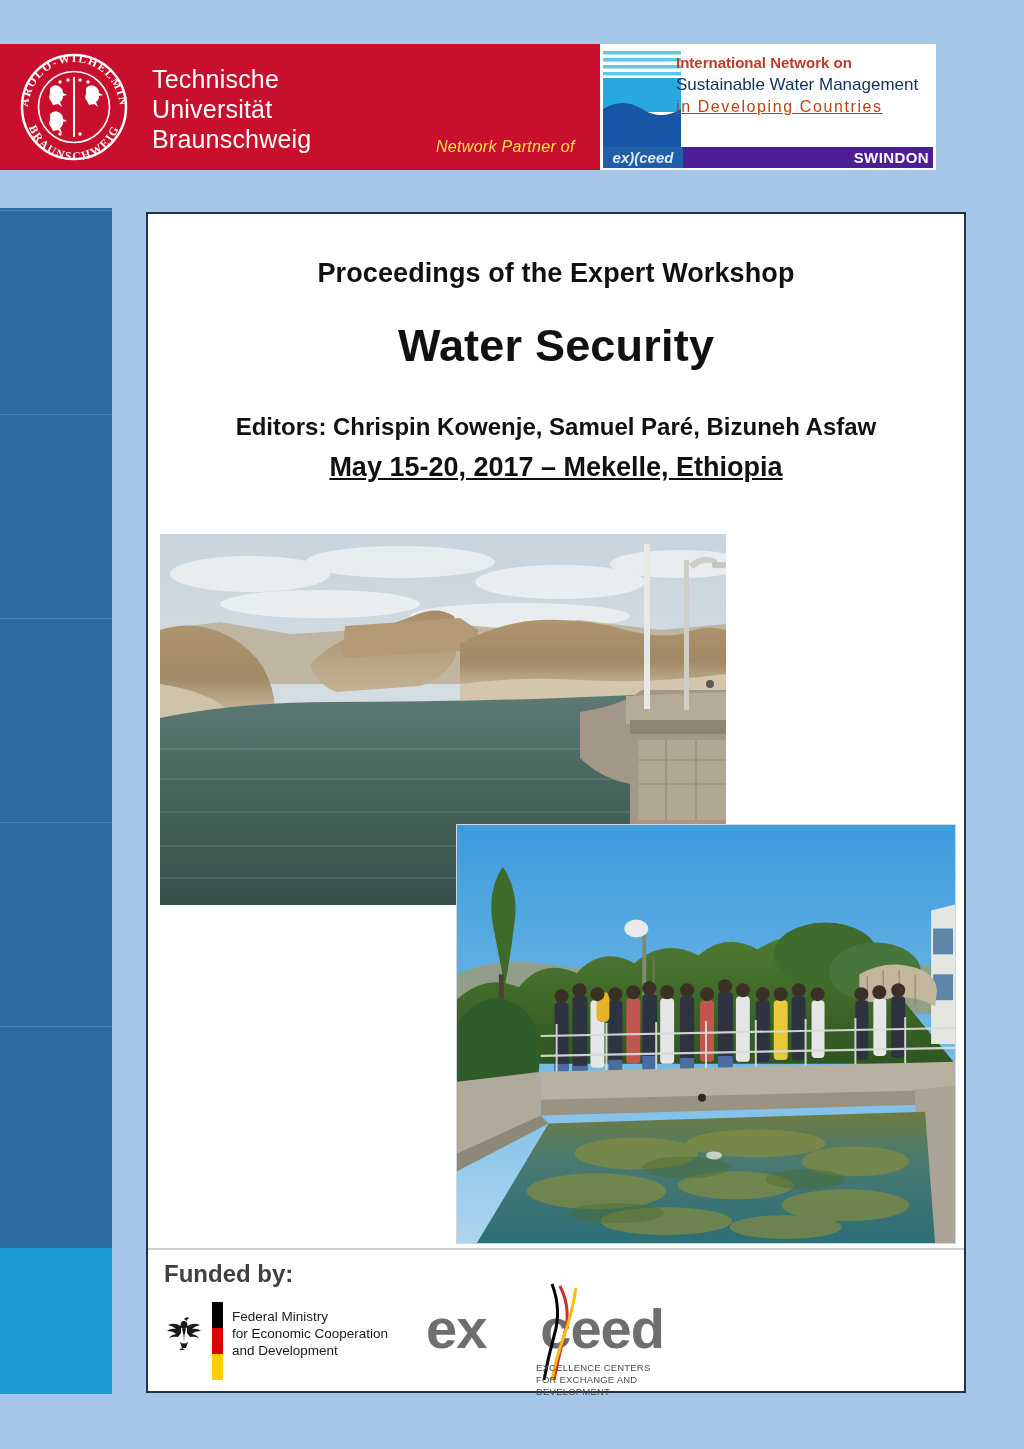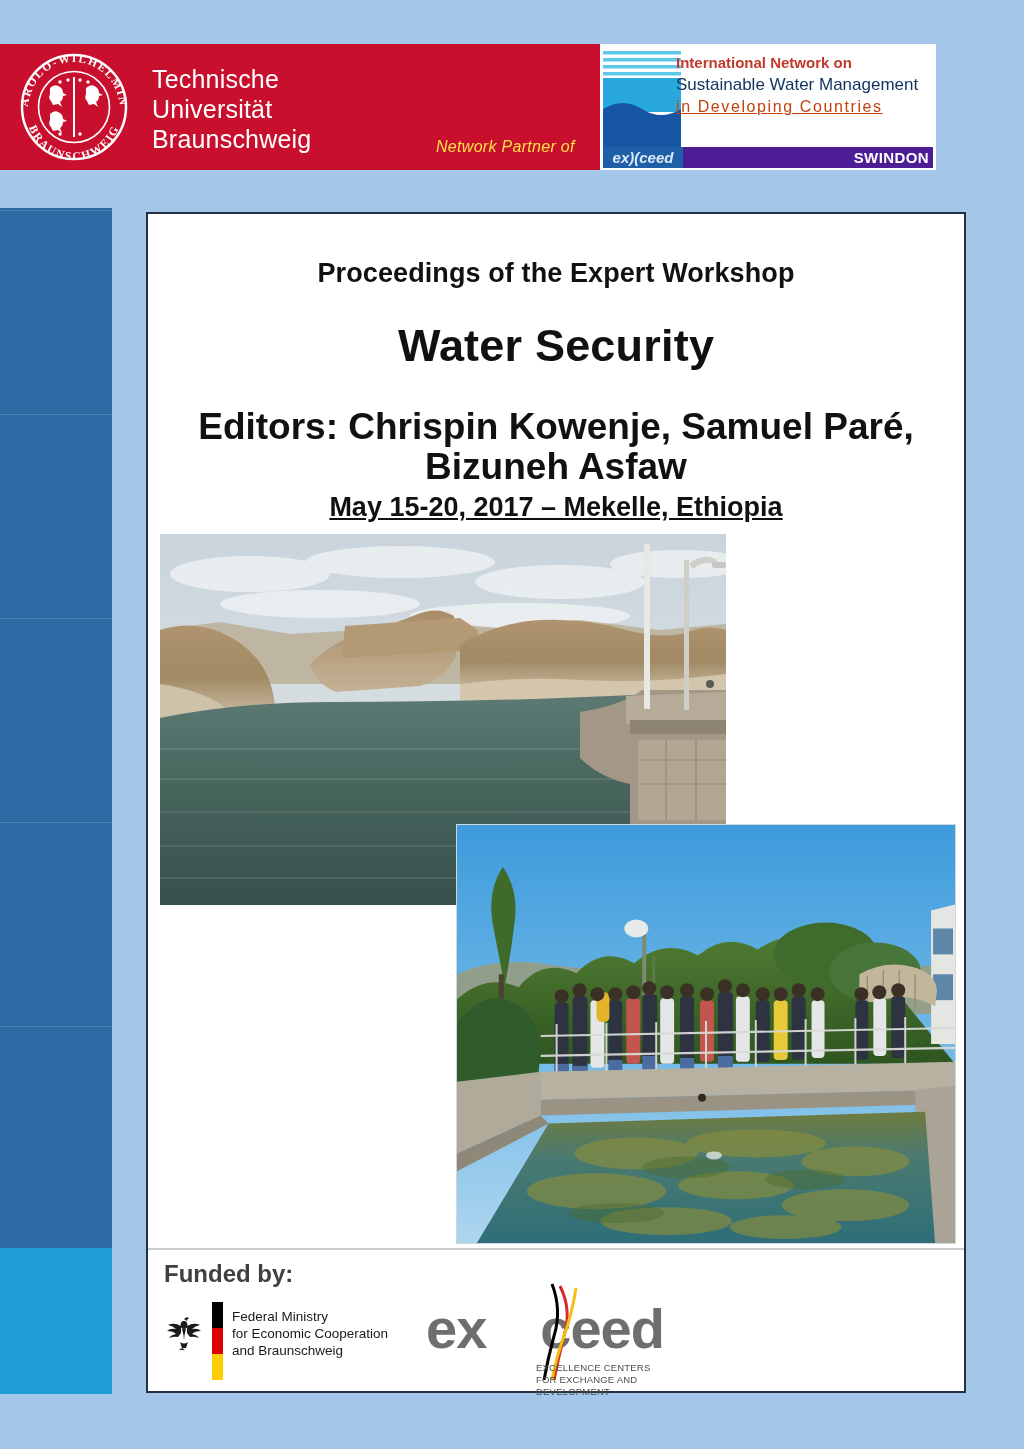--- a/index.html
+++ b/index.html
@@ -51,21 +51,21 @@
   
   #page{
     position:absolute;left:112px;top:212px;width:820px;height:1181px;
     background:#ffffff;border:2px solid #243142;box-sizing:border-box;margin-left:34px;
   }
 
   
   #title-block{position:absolute;left:0;top:44px;width:100%;text-align:center;}
   #subtitle-top{font-size:27px;font-weight:bold;color:#111;letter-spacing:.1px;}
   #main-title{font-size:45px;font-weight:bold;color:#111;margin-top:31px;letter-spacing:.2px;}
-  #editors-line{font-size:37px;font-weight:bold;color:#111;margin-top:35px;line-height:40px;}
+  #editors-line{font-size:24px;font-weight:bold;color:#111;margin-top:35px;line-height:40px;}
   #date-line{font-size:27px;font-weight:bold;color:#111;line-height:40px;text-decoration:underline;}
 
   
   #photo-reservoir{
     position:absolute;left:12px;top:320px;width:566px;height:371px;overflow:hidden;
   }
   #photo-plant{
     position:absolute;left:308px;top:610px;width:500px;height:420px;overflow:hidden;
     border:1px solid #cfd6dd;box-sizing:border-box;
   }
@@ -400,21 +400,21 @@
       </g>
     </svg>
     <div id="bmz-flag">
       <div class="flag-b"></div>
       <div class="flag-r"></div>
       <div class="flag-y"></div>
     </div>
     <div id="bmz-text">
       <div>Federal Ministry</div>
       <div>for Economic Cooperation</div>
-      <div>and Braunschweig</div>
+      <div>and Development</div>
     </div>
   </div>
 
   <div id="exceed-logo">
     <div id="exceed-word">
       <span>ex</span><span style="display:inline-block;width:54px"></span><span>ceed</span>
     </div>
     <svg style="position:absolute;left:104px;top:0;width:58px;height:100px" viewBox="0 0 58 100">
       <path d="M22 2 q10 26 2 52 q-6 22 -10 44" stroke="#000000" stroke-width="3" fill="none"></path>
       <path d="M30 4 q12 24 4 50 q-6 24 -10 44" stroke="#d22b2b" stroke-width="3" fill="none"></path>

